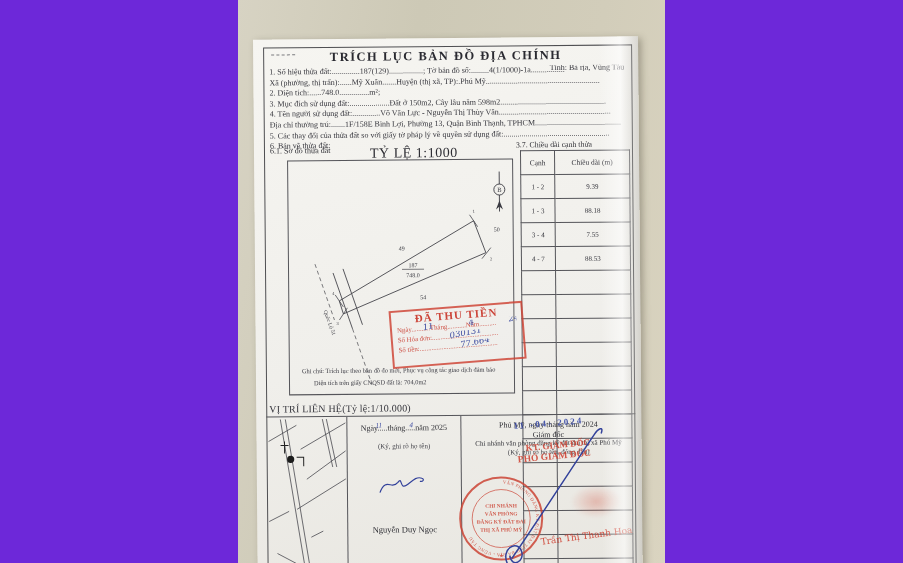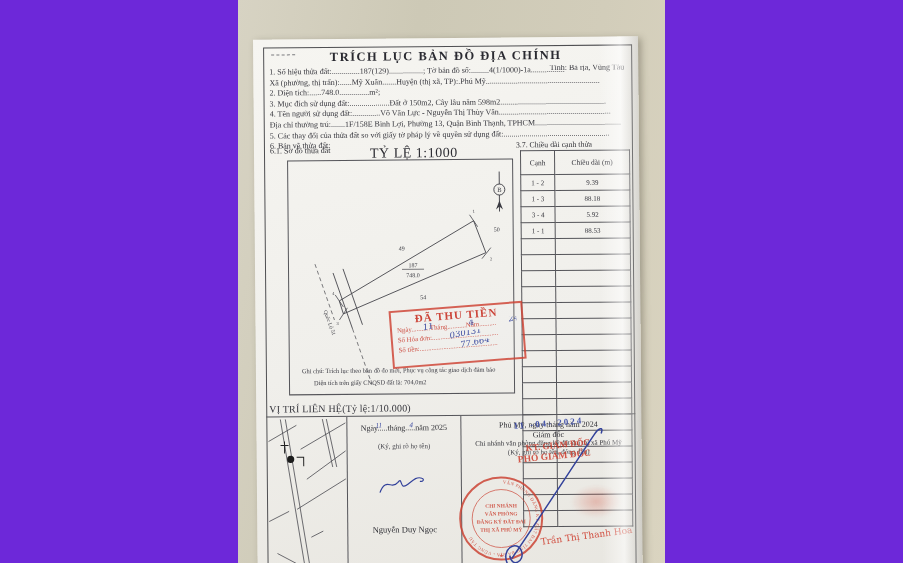--- a/index.html
+++ b/index.html
@@ -40,21 +40,21 @@
   .label62 { position:absolute; left:246px; top:-4px; font-size:7.8px; }
   
   .diagram { position:absolute; left:33px; top:121px; width:226px; height:235px;
     border:1px solid #55555a; }
   .note1 { position:absolute; left:12px; top:206px; font-size:6.4px; white-space:nowrap; color:#3c3c44; }
   .note2 { position:absolute; left:24px; top:218px; font-size:6.4px; white-space:nowrap; color:#3c3c44; }
   
   .edge-table { position:absolute; left:266px; top:113px; width:110px; border-collapse:collapse; }
   .edge-table th, .edge-table td { border:1px solid #55555a; text-align:center; color:#35353c; }
   .edge-table th { height:24px; font-size:7.4px; font-weight:normal; }
-  .edge-table td { height:16px; font-size:7px; }
+  .edge-table td { height:24px; font-size:7px; }
   
   .paid { position:absolute; left:135px; top:268px; width:134px; height:58px;
     border:2px solid rgba(205,60,45,.8); transform:rotate(-4deg); color:#cd3c2d;
     padding:1px 5px; background:rgba(255,255,255,.05); }
   .paid-title { text-align:center; font-size:11px; font-weight:bold; letter-spacing:1px;
     color:rgba(200,50,38,.9); }
   .paid-row { font-size:6.8px; line-height:10px; white-space:nowrap; overflow:hidden;
     color:rgba(200,50,38,.85); position:relative; }
   .hand { position:absolute; font-style:italic; color:#3b4aa0; font-size:8.5px;
     transform:rotate(-7deg); font-family:"DejaVu Serif",serif; }
@@ -176,24 +176,24 @@
           <tr>
               <td>1 - 2</td>
               <td>9.39</td>
             </tr>
           <tr>
               <td>1 - 3</td>
               <td>88.18</td>
             </tr>
           <tr>
               <td>3 - 4</td>
-              <td>5.92</td>
-            </tr>
-          <tr>
-              <td>1 - 1</td>
+              <td>7.55</td>
+            </tr>
+          <tr>
+              <td>4 - 7</td>
               <td>88.53</td>
             </tr>
           <tr class="empty">
               <td></td>
               <td></td>
             </tr>
           <tr class="empty">
               <td></td>
               <td></td>
             </tr>

